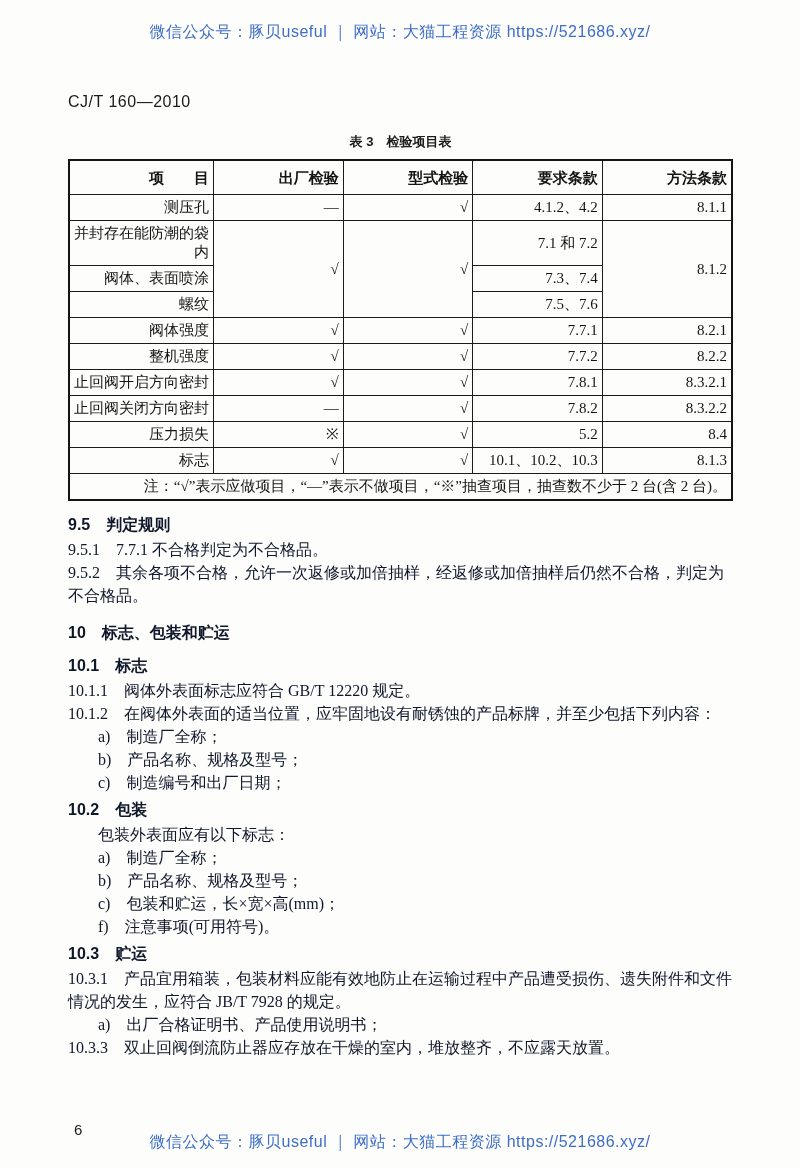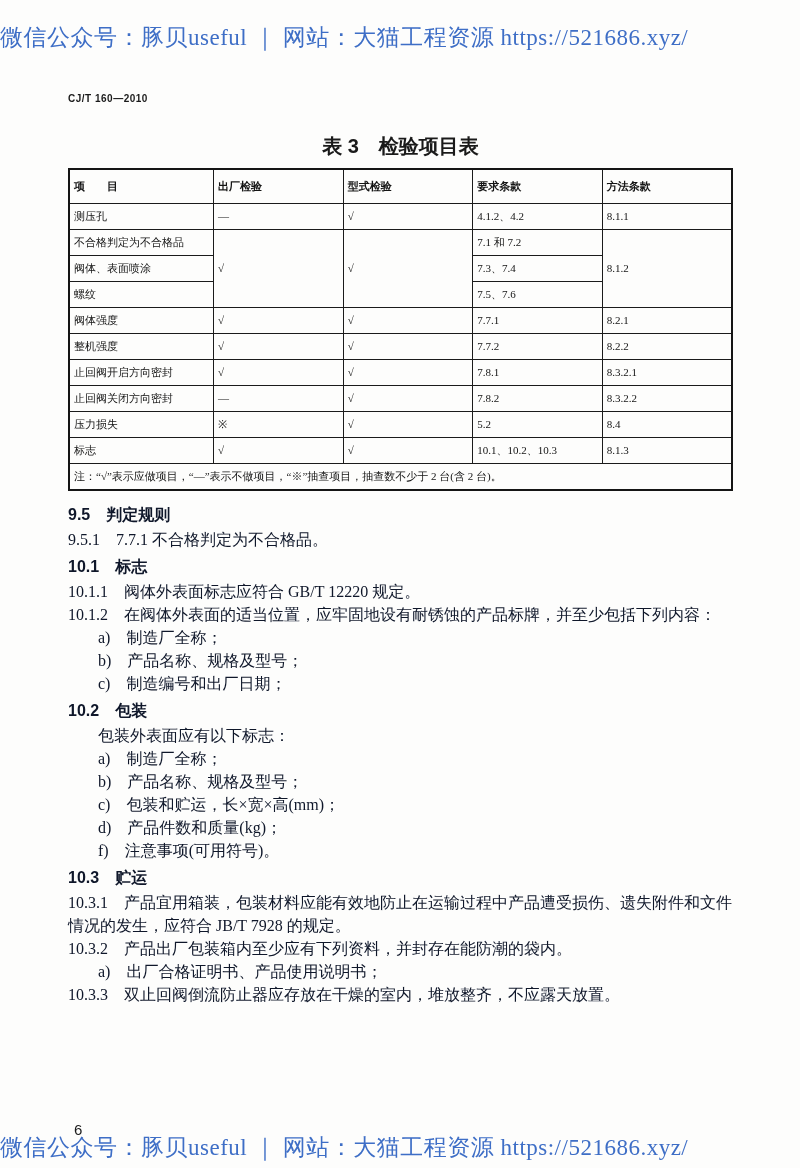--- a/index.html
+++ b/index.html
@@ -7,46 +7,46 @@
     --ink:#1a1a1a;
   }
   *{box-sizing:border-box;}
   html,body{margin:0;padding:0;background:#e8e8e8;}
   .page{
     width:800px;height:1168px;background:#fdfdfc;position:relative;
     margin:0 auto;overflow:hidden;color:var(--ink);
     font-family:"Liberation Serif","DejaVu Serif",serif;
   }
   .wm{
-    position:absolute;left:0;width:100%;
-    color:var(--wm-blue);font-size:23px;letter-spacing:.5px;
-    font-family:Liberation Serif, serif;
+    position:absolute;left:0;width:100%;text-align:center;
+    color:var(--wm-blue);font-size:16px;letter-spacing:.5px;
+    font-family:Liberation Sans, sans-serif;
   }
   .wm-top{top:22px;}
   .wm-bottom{top:1132px;}
   .doc-number{
     position:absolute;top:93px;left:68px;
     font-family:"Liberation Sans","DejaVu Sans",sans-serif;
-    font-weight:bold;font-size:10px;letter-spacing:.5px;
+    font-weight:normal;font-size:16px;letter-spacing:.5px;
   }
   .main{position:absolute;top:133px;left:68px;width:665px;}
   .table-title{
-    text-align:center;font-weight:bold;font-size:20px;
+    text-align:center;font-weight:bold;font-size:13px;
     font-family:"Liberation Sans","DejaVu Sans",sans-serif;
     margin:0 0 8px 0;
   }
   table.items{
     width:100%;border-collapse:collapse;border:2px solid #151515;
     table-layout:fixed;
   }
   table.items col.c-item{width:21.8%;}
   table.items col.c-std{width:19.55%;}
   table.items th,table.items td{
-    border:1px solid #1b1b1b;text-align:left;vertical-align:middle;
-    font-size:11px;padding:3px 4px;line-height:19px;color:#141414;
+    border:1px solid #1b1b1b;text-align:right;vertical-align:middle;
+    font-size:15px;padding:3px 4px;line-height:19px;color:#141414;
   }
   table.items th{
     font-family:"Liberation Sans","DejaVu Sans",sans-serif;
     font-weight:bold;padding:7px 4px;
   }
   td.note-cell{
     text-align:left;font-size:14px;padding:7px 8px 7px 12px;margin-left:32px;
   }
   .content{
     margin-top:12px;font-size:16px;line-height:23px;color:#0f172a;
@@ -99,21 +99,21 @@
       </thead>
       <tbody>
         <tr>
           <td>测压孔</td>
           <td>—</td>
           <td>√</td>
           <td>4.1.2、4.2</td>
           <td>8.1.1</td>
         </tr>
         <tr>
-          <td>不合格判定为不合格品</td>
+          <td>并封存在能防潮的袋内</td>
           <td rowspan="3">√</td>
           <td rowspan="3">√</td>
           <td>7.1 和 7.2</td>
           <td rowspan="3">8.1.2</td>
         </tr>
         <tr>
           <td>阀体、表面喷涂</td>
           <td>7.3、7.4</td>
         </tr>
         <tr>
@@ -164,36 +164,36 @@
         </tr>
         <tr>
           <td class="note-cell" colspan="5">注：“√”表示应做项目，“—”表示不做项目，“※”抽查项目，抽查数不少于 2 台(含 2 台)。</td>
         </tr>
       </tbody>
     </table>
 
     <div class="content">
         <div class="line heading">9.5　判定规则</div>
         <div class="line para">9.5.1　7.7.1 不合格判定为不合格品。</div>
+        <div class="line para">9.5.2　其余各项不合格，允许一次返修或加倍抽样，经返修或加倍抽样后仍然不合格，判定为不合格品。</div>
+        <div class="line chapter">10　标志、包装和贮运</div>
         <div class="line heading">10.1　标志</div>
         <div class="line para">10.1.1　阀体外表面标志应符合 GB/T 12220 规定。</div>
         <div class="line para">10.1.2　在阀体外表面的适当位置，应牢固地设有耐锈蚀的产品标牌，并至少包括下列内容：</div>
         <div class="line list">a)　制造厂全称；</div>
         <div class="line list">b)　产品名称、规格及型号；</div>
         <div class="line list">c)　制造编号和出厂日期；</div>
         <div class="line heading">10.2　包装</div>
         <div class="line indent">包装外表面应有以下标志：</div>
         <div class="line list">a)　制造厂全称；</div>
         <div class="line list">b)　产品名称、规格及型号；</div>
         <div class="line list">c)　包装和贮运，长×宽×高(mm)；</div>
-        <div class="line list">d)　产品件数和质量(kg)；</div>
         <div class="line list">f)　注意事项(可用符号)。</div>
         <div class="line heading">10.3　贮运</div>
         <div class="line para">10.3.1　产品宜用箱装，包装材料应能有效地防止在运输过程中产品遭受损伤、遗失附件和文件情况的发生，应符合 JB/T 7928 的规定。</div>
-        <div class="line para">10.3.2　产品出厂包装箱内至少应有下列资料，并封存在能防潮的袋内。</div>
         <div class="line list">a)　出厂合格证明书、产品使用说明书；</div>
         <div class="line para">10.3.3　双止回阀倒流防止器应存放在干燥的室内，堆放整齐，不应露天放置。</div>
       </div>
 
   </div>
 
   <div class="page-number">6</div>
   <div class="wm wm-bottom">微信公众号：豚贝useful ｜ 网站：大猫工程资源 https://521686.xyz/</div>
 
 </div>

